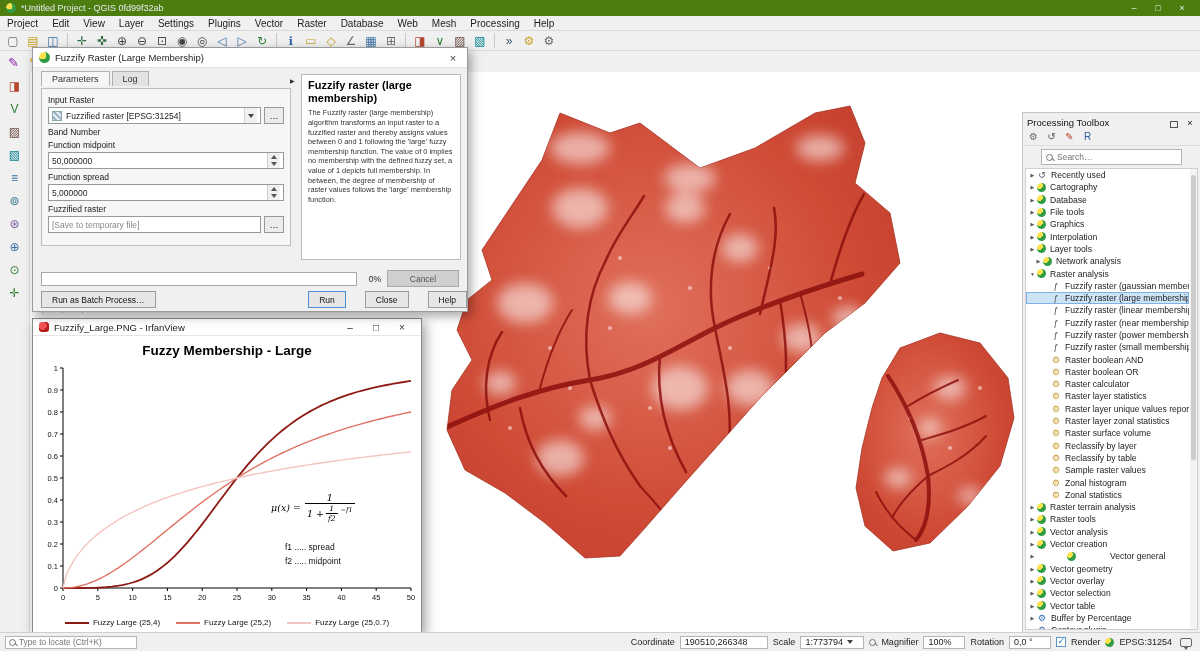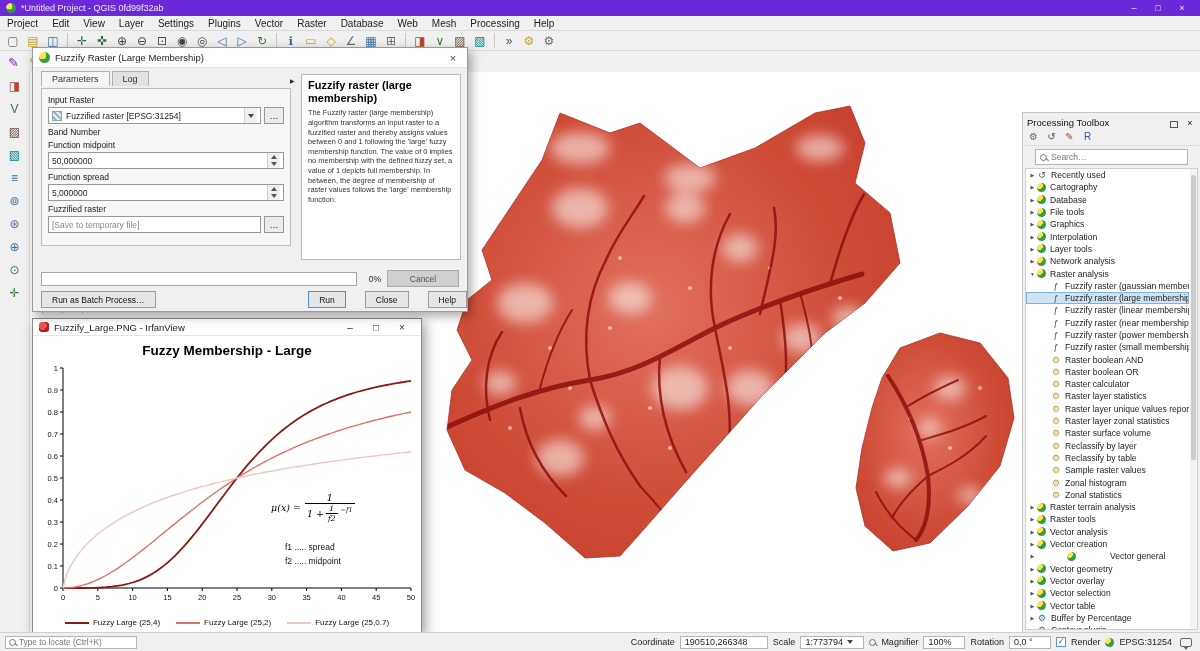--- a/index.html
+++ b/index.html
@@ -1,19 +1,19 @@
 <!DOCTYPE html>
 <html><head>
 <meta charset="utf-8">
 <style>
   *{box-sizing:border-box;margin:0;padding:0}
   html,body{width:1200px;height:651px;overflow:hidden}
   body{font-family:"Liberation Sans","DejaVu Sans",sans-serif;font-size:9px;position:relative;background:#fff;color:#222}
   
-  .titlebar{position:absolute;left:0;top:0;width:1200px;height:16px;background:#6d28d9;color:#e4eef0;display:flex;align-items:center;gap:5px;padding:0 6px;font-size:9px}
+  .titlebar{position:absolute;left:0;top:0;width:1200px;height:16px;background:#4d7c0f;color:#e4eef0;display:flex;align-items:center;gap:5px;padding:0 6px;font-size:9px}
   .qlogo{width:10px;height:10px;border-radius:50%;background:radial-gradient(circle at 32% 32%,#ffe14d 0 34%,#2f9e44 35% 100%);flex:none;display:inline-block}
   .qlogo.small{width:11px;height:11px}
   .wctl{margin-left:auto;display:flex}
   .wctl span{width:24px;text-align:center;font-size:9px;cursor:default}
   
   .menubar{position:absolute;left:0;top:16px;width:1200px;height:15px;background:#f0f0f0;border-bottom:1px solid #dadada;display:flex;align-items:center;font-size:10px;color:#1c1c1c}
   .menubar span{padding:0 7px}
   
   .tb{position:absolute;left:0;width:1200px;background:#f0f0f0;border-bottom:1px solid #d9d9d9;display:flex;align-items:center;gap:2px;padding:0 4px}
   .tb.row1{top:31px;height:20px}
@@ -29,21 +29,21 @@
   .map{position:absolute;left:30px;top:72px;right:0;bottom:19px;background:#fff}
   .mapsvg{position:absolute;left:400px;top:16px}
   .readout{position:absolute;left:7px;top:234px;font-size:8px;color:#555}
   
   .toolbox{position:absolute;right:0;top:112px;width:178px;bottom:19px;background:#f0f0f0;border-left:1px solid #c6c6c6;border-top:1px solid #c6c6c6;display:flex;flex-direction:column;font-size:8.6px}
   .tbxhead{height:15px;display:flex;align-items:flex-end;padding:0 4px;gap:4px;font-size:9.5px;color:#111}
   .tbxhead .sq{margin-left:auto;width:8px;height:7px;border:1px solid #555}
   .tbxhead .x{width:12px;text-align:center;font-size:9px;margin-left:2px}
   .tbxtools{height:18px;display:flex;align-items:center;padding:0 3px;gap:3px;border-bottom:1px solid #ddd}
   .tbxtools .ticon{width:15px;height:15px;font-size:10px}
-  .searchbox{margin:3px 12px;height:16px;background:#fff;border:1px solid #b5b5b5;display:flex;align-items:center;gap:4px;padding:0 4px}
+  .searchbox{margin:3px 18px;height:16px;background:#fff;border:1px solid #b5b5b5;display:flex;align-items:center;gap:4px;padding:0 4px}
   .searchbox input{border:none;outline:none;flex:1;font-size:8.5px;background:transparent;color:#333;font-family:inherit}
   .mag{width:7px;height:7px;border:1.4px solid #777;border-radius:50%;position:relative;flex:none;display:inline-block}
   .mag::after{content:"";position:absolute;width:4px;height:1.4px;background:#777;transform:rotate(45deg);right:-3px;bottom:-1px}
   .tree{flex:1;background:#fff;border:1px solid #cfcfcf;margin:0 2px 2px 2px;position:relative;overflow:hidden;padding-right:8px}
   .trow{height:12.3px;display:flex;align-items:center;white-space:nowrap;overflow:hidden;cursor:default}
   .trow.sel{background:#cde4f7;outline:1px solid #7fb2e5;outline-offset:-1px}
   .chev{width:9px;font-size:5px;color:#555;text-align:center;flex:none}
   .qdot{width:9px;height:9px;border-radius:50%;background:radial-gradient(circle at 30% 30%,#ffe14d 0 35%,#2f9e44 36% 100%);margin-right:4px;flex:none}
   .tico{width:10px;margin-right:4px;flex:none;font-size:9px;text-align:center}
   .tscroll{position:absolute;right:0;top:0;bottom:0;width:7px;background:#f3f3f3}
@@ -343,21 +343,21 @@
         <div class="trow" style="padding-left: 2px;">
           <span class="chev">▶</span>
           <span class="qdot"></span>
           <span>Interpolation</span>
         </div>
         <div class="trow" style="padding-left: 2px;">
           <span class="chev">▶</span>
           <span class="qdot"></span>
           <span>Layer tools</span>
         </div>
-        <div class="trow" style="padding-left: 2px;">
+        <div class="trow" style="padding-left: 8px;">
           <span class="chev">▶</span>
           <span class="qdot"></span>
           <span>Network analysis</span>
         </div>
         <div class="trow" style="padding-left: 2px;">
           <span class="chev">▼</span>
           <span class="qdot"></span>
           <span>Raster analysis</span>
         </div>
         <div class="trow" style="padding-left: 16px;">

